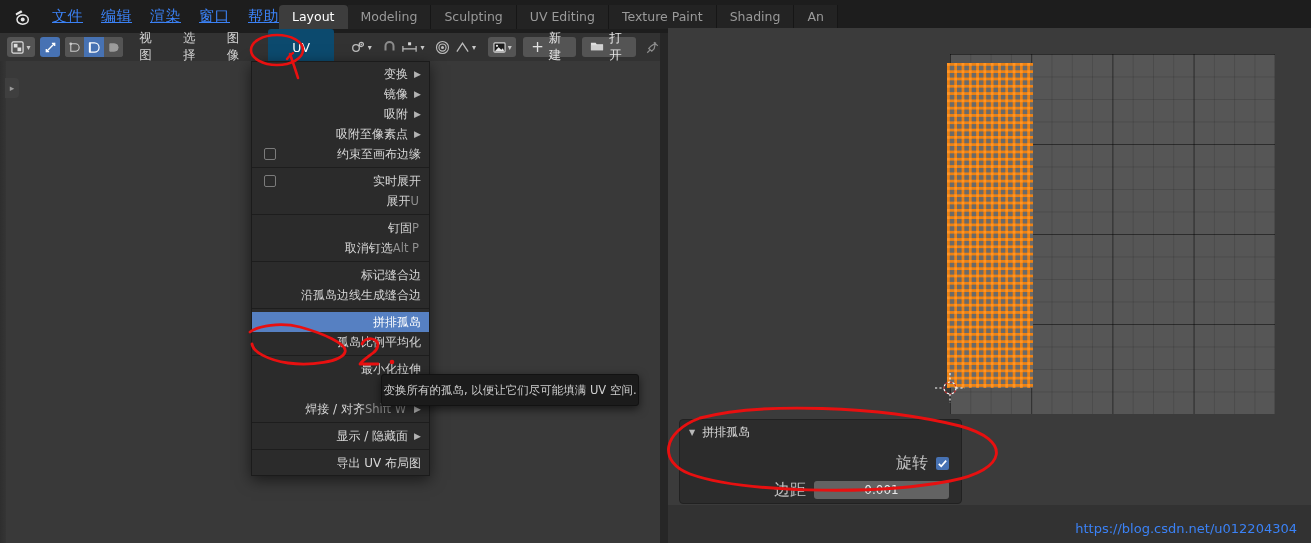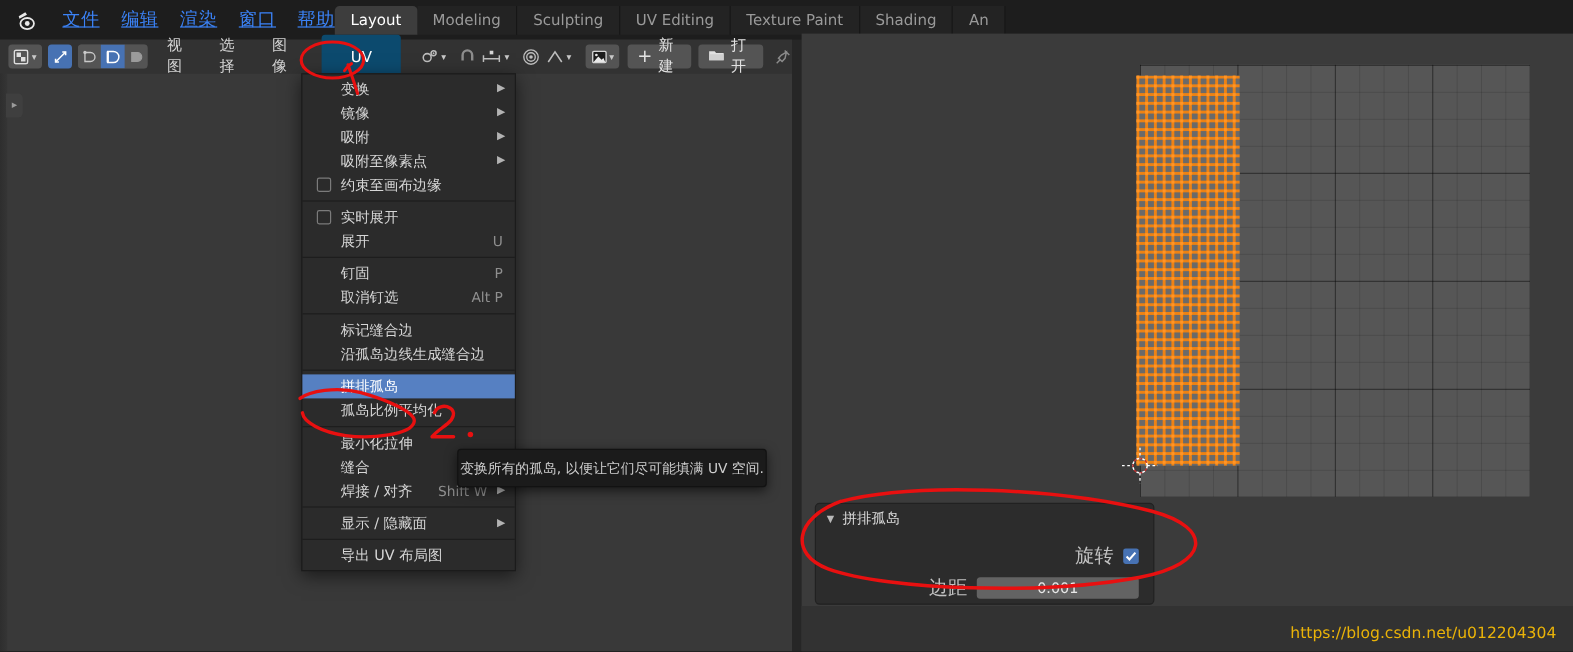--- a/index.html
+++ b/index.html
@@ -31,21 +31,21 @@
 
   
   .leftpane{position:absolute;left:0;top:61px;width:660px;height:482px;background:#393939;}
   .leftpane .edge{position:absolute;left:0;top:0;width:6px;height:482px;background:linear-gradient(90deg,#2e2e2e,#353535);}
   .sidearrow{position:absolute;left:5px;top:78px;width:14px;height:20px;background:#3f3f3f;border-radius:0 4px 4px 0;
              display:flex;align-items:center;justify-content:center;color:#9b9b9b;font-size:9px;}
 
   
   .menu{position:absolute;left:251px;top:61px;width:177px;background:#2b2b2b;border:1px solid #1b1b1b;
         box-shadow:0 4px 14px rgba(0,0,0,.55);padding:2px 0;}
-  .mi{height:20px;display:flex;align-items:center;padding:0 8px 0 12px;color:#d6d6d6;font-size:12px;position:relative;}
+  .mi{height:20px;display:flex;align-items:center;padding:0 8px 0 12px;color:#d6d6d6;font-size:12px;position:relative;text-align:right;}
   .mi .mlabel{flex:1;padding-left:20px;white-space:nowrap;}
   .mi .mshort{color:#8f8f8f;font-size:11.5px;padding-right:2px;}
   .mi .marrow{color:#b3b3b3;font-size:9px;margin-left:6px;}
   .mi.sel{background:#5680c2;color:#fff;}
   .mi .cbx{position:absolute;left:12px;width:10px;height:10px;border:1px solid #7b7b7b;background:#2b2b2b;border-radius:2px;}
   .mdiv{height:1px;background:#1d1d1d;margin:3px 0;}
 
   
   .tooltip{position:absolute;left:381px;top:374px;width:256px;height:30px;background:#1b1b1b;border:1px solid #121212;
            border-radius:3px;display:flex;align-items:center;justify-content:center;color:#cfcfcf;font-size:11.5px;
@@ -82,21 +82,21 @@
   .redo .rhead{height:24px;display:flex;align-items:center;padding-left:9px;gap:7px;color:#dcdcdc;font-size:12px;}
   .redo .tri{color:#b9b9b9;font-size:8px;}
   .redo .row{display:flex;align-items:center;justify-content:flex-end;padding:0 12px;height:22px;gap:8px;}
   .redo .rlabel{color:#c2c2c2;font-size:16px;}
   .check{width:13px;height:13px;background:#4772b3;border-radius:2px;display:flex;align-items:center;justify-content:center;}
   .numfield{width:135px;height:18px;background:#636363;border-radius:3px;display:flex;align-items:center;justify-content:center;
             color:#e8e8e8;font-size:12px;}
 
   
   .footbar{position:absolute;left:668px;top:505px;width:643px;height:38px;background:#323232;}
-  .watermark{position:absolute;right:14px;bottom:7px;color:#eab308;font-size:13px;}
+  .watermark{position:absolute;right:14px;bottom:7px;color:#3b82f6;font-size:13px;}
 
   
   .annot{position:absolute;left:0;top:0;width:1311px;height:543px;pointer-events:none;}
 </style>
 </head>
 <body>
 
 <div id="app">
 
   <div class="topbar">

